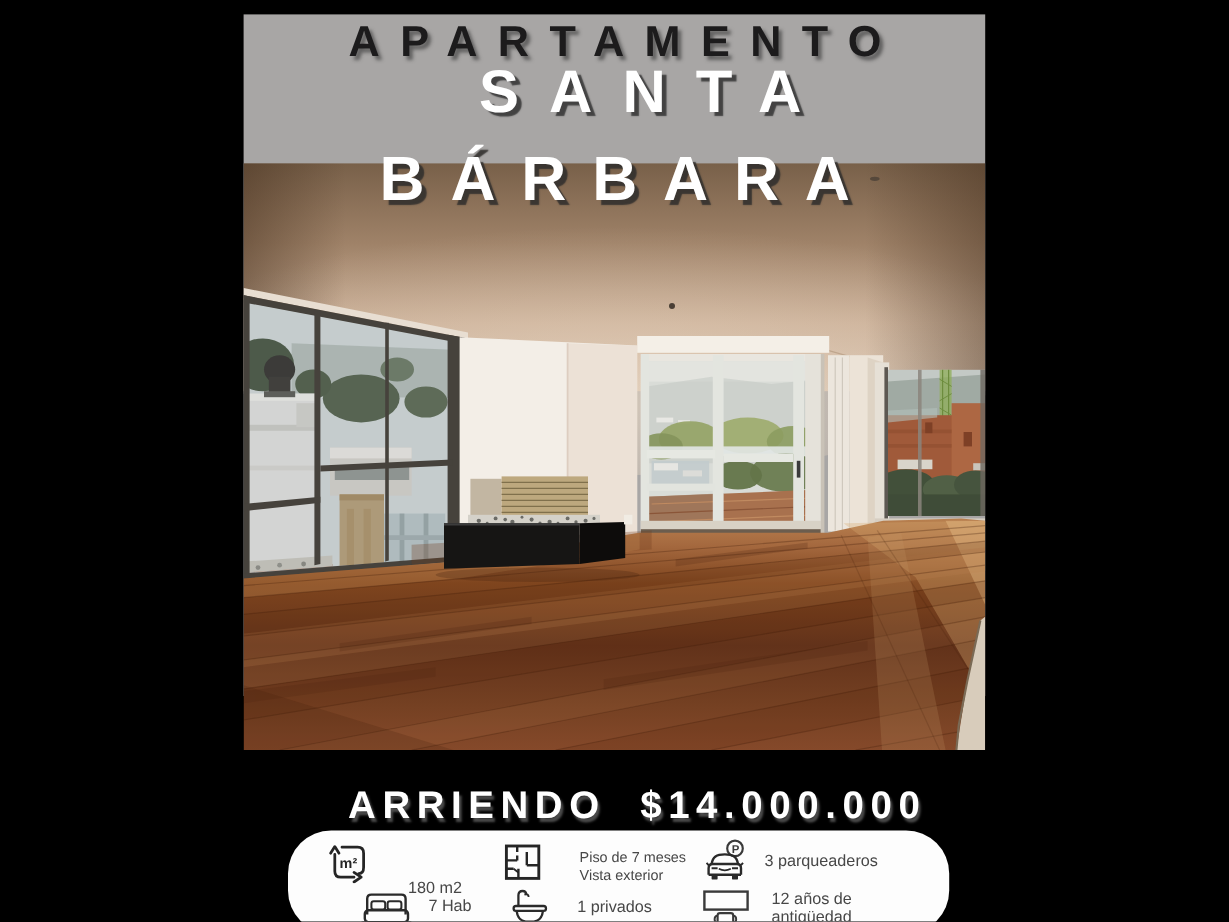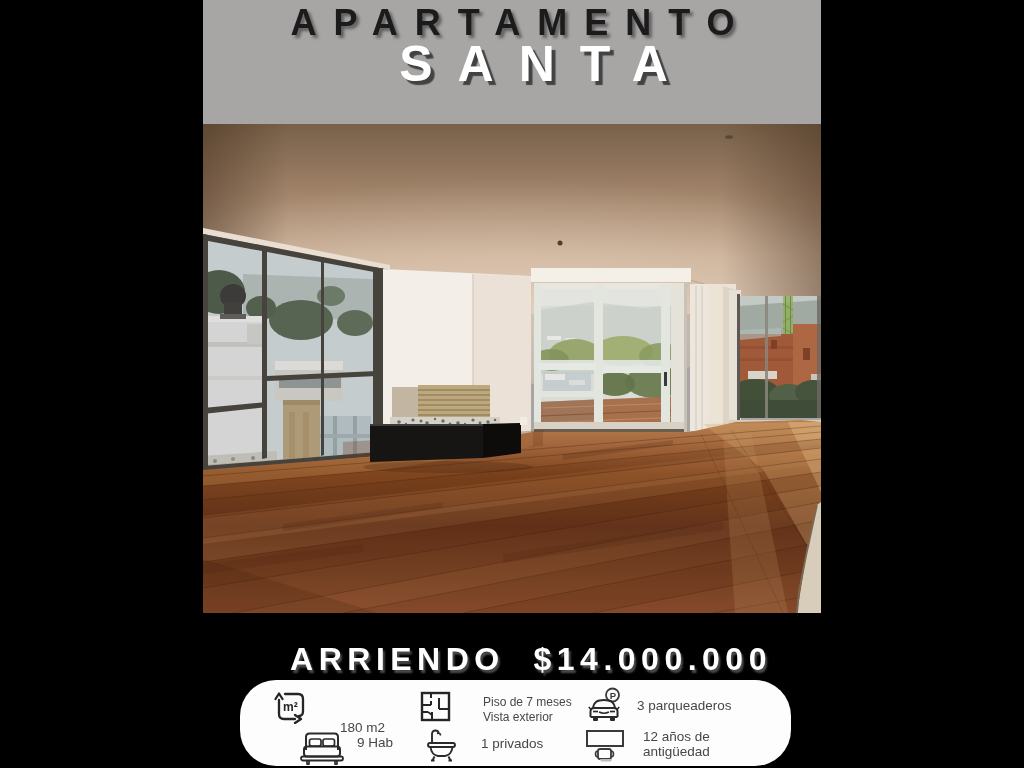--- a/index.html
+++ b/index.html
@@ -1,18 +1,18 @@
 <!DOCTYPE html>
 <html><head>
 <meta charset="utf-8">
 <style>
   html,body{margin:0;padding:0;}
   body{width:1024px;height:768px;background:#000;overflow:hidden;position:relative;
        font-family:"Liberation Sans",sans-serif;}
-  #flyer{position:absolute;left:203px;top:0;width:618px;height:568px;background:#a8a6a5;}
+  #flyer{position:absolute;left:203px;top:12px;width:618px;height:568px;background:#a8a6a5;}
   .hdr{position:absolute;width:100%;text-align:center;font-weight:bold;white-space:nowrap;}
   #t1{top:2px;font-size:36px;color:#1c1b1c;letter-spacing:17px;padding-left:9px;
       text-shadow:3px 3px 3px rgba(60,60,60,0.65);}
   #t2{top:35px;font-size:50px;color:#fff;letter-spacing:25px;padding-left:13px;
       text-shadow:4px 4px 1px rgba(55,55,55,0.9);margin-left:21px;}
   #t3{top:108px;font-size:52px;color:#fff;letter-spacing:21.5px;padding-left:11px;
       text-shadow:4px 4px 1px rgba(50,48,46,0.9);}
   #t4{top:641px;font-size:32px;color:#fff;letter-spacing:5.5px;padding-left:19px;
       text-shadow:2px 3px 2px rgba(95,95,95,0.8);}
   #photo{position:absolute;left:0;top:124px;}
@@ -292,20 +292,21 @@
     <polygon points="167,300 280,300 280,302 167,302" fill="#3c3c3c"></polygon>
 
     <rect x="317" y="293" width="7" height="8" fill="#f1ece4"></rect>
 
   </svg>
 
   <div id="t1" class="hdr">APARTAMENTO</div>
 
   <div id="t2" class="hdr">SANTA</div>
 
+  <div id="t3" class="hdr">BÁRBARA</div>
 
   <div id="t4" class="hdr">ARRIENDO&nbsp; $14.000.000</div>
 
   <div id="infobox"></div>
 
   <svg class="ic" style="left:70px;top:690px;" width="34" height="34" viewBox="0 0 34 34">
     <path d="M12 4 H25 Q30 4 30 9 V21 Q30 26 26 26" fill="none" stroke="#252525" stroke-width="2.3" stroke-linecap="round"></path>
     <path d="M6 10 V24 Q6 29 11 29 H22" fill="none" stroke="#252525" stroke-width="2.3" stroke-linecap="round"></path>
     <path d="M2.5 9 L6 3.5 L9.5 9" fill="none" stroke="#252525" stroke-width="2.3" stroke-linejoin="round" stroke-linecap="round"></path>
     <path d="M22 25 L28 29 L22 33" fill="none" stroke="#252525" stroke-width="2.3" stroke-linejoin="round" stroke-linecap="round"></path>
@@ -364,18 +365,18 @@
     <path d="M26 22 Q28.5 22 28.5 25 Q28.5 28 26 28" fill="none" stroke="#3a3a3a" stroke-width="1.6"></path>
     <path d="M15 30 H27 L26 32.5 H16 Z" fill="#bdbdbd" stroke="none"></path>
   </svg>
 
   <div class="lbl" style="left:137px;top:696px;margin-top:24px;">180 m2</div>
 
   <div class="lbl" style="left:280px;top:695px;font-size:12px;line-height:14.5px;">Piso de 7 meses<br>Vista exterior</div>
 
   <div class="lbl" style="left:434px;top:698px;">3 parqueaderos</div>
 
-  <div class="lbl" style="left:154px;top:735px;">9 Hab</div>
+  <div class="lbl" style="left:154px;top:735px;">7 Hab</div>
 
   <div class="lbl" style="left:278px;top:736px;">1 privados</div>
 
   <div class="lbl" style="left:440px;top:729px;">12 años de<br>antigüedad</div>
 </div>
 
 </body></html>

